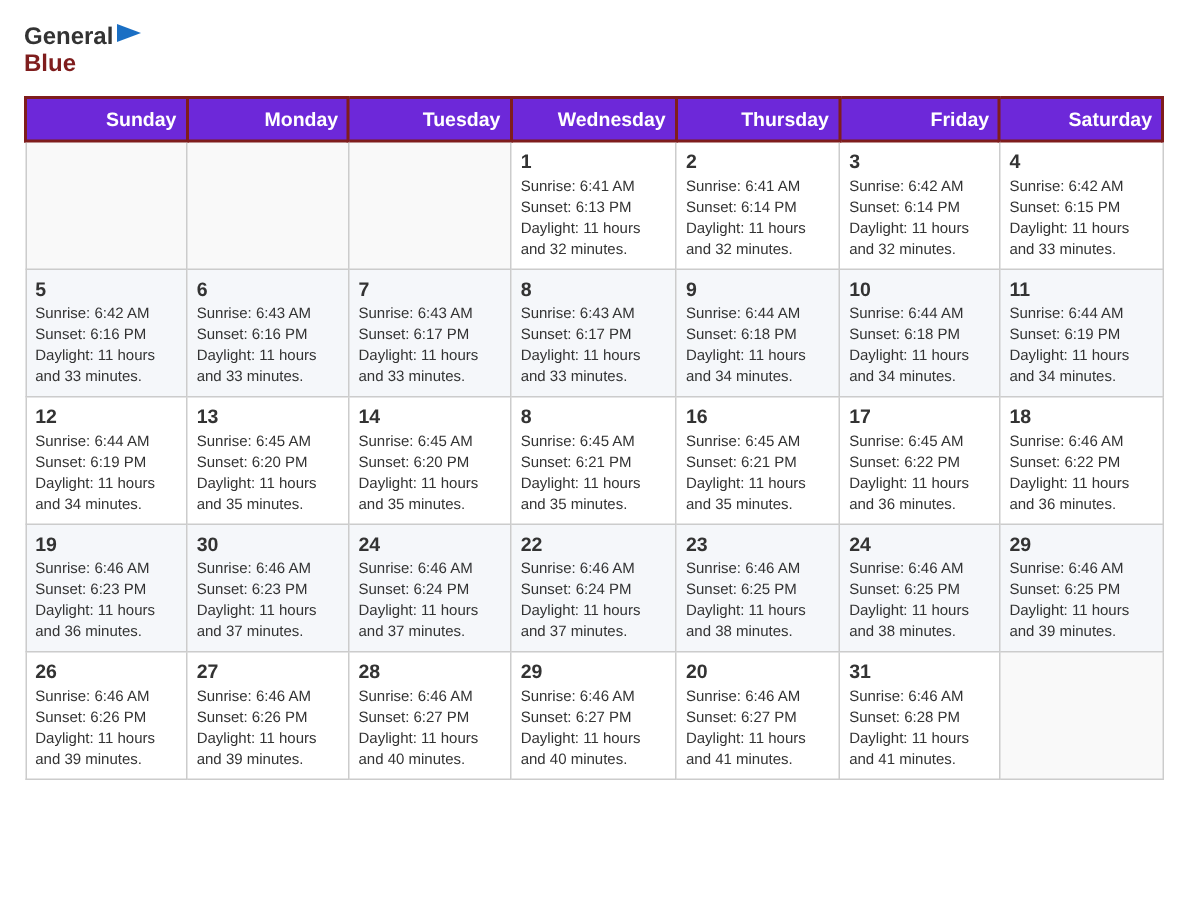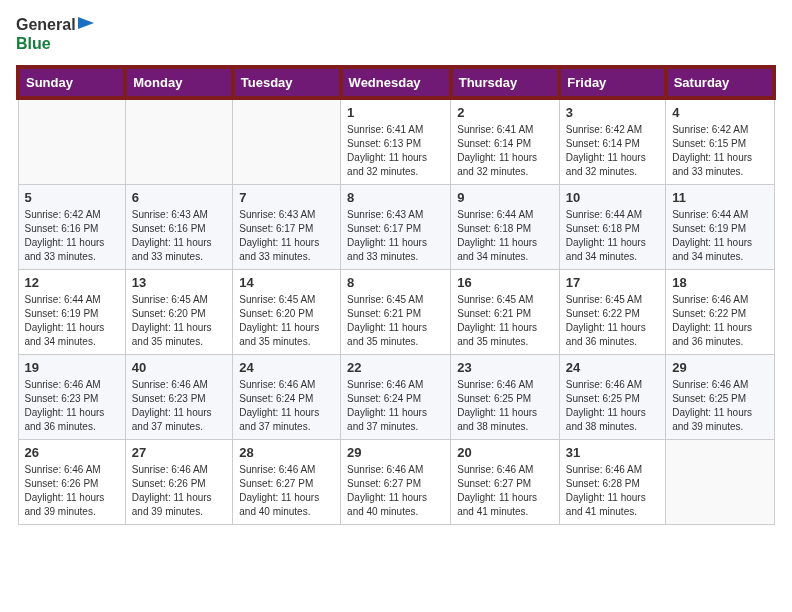--- a/index.html
+++ b/index.html
@@ -32,27 +32,27 @@
     .location-title {
       font-size: 15px;
       color: #333;
     }
     .calendar {
       width: 100%;
       border-collapse: collapse;
       border: 1px solid #ccc;
     }
     .calendar th {
-      background-color: #701a75;
+      background-color: #6d28d9;
       color: #fff;
       font-size: 13px;
       font-weight: bold;
       padding: 6px 6px;
-      text-align: left;
-      border: 4px solid #7f1d1d;
+      text-align: right;
+      border: 2px solid #7f1d1d;
     }
     .calendar td {
       vertical-align: top;
       border: 1px solid #ccc;
       padding: 5px 6px;
       width: 113px;
       min-height: 80px;
       background: #fff;
       font-size: 10px;
       color: #333;
@@ -78,21 +78,21 @@
       background: #f9f9f9 !important;
     }
   </style>
 </head>
 <body>
 
 <div class="header">
   <div class="logo">
       <div><span style="font-size:16px;font-weight:bold;color:#333;">General</span><svg width="16" height="18" viewBox="0 0 16 18" style="vertical-align:middle;margin-left:2px">
           <polygon points="0,0 16,6 0,12" fill="#1a6fc4"></polygon>
-        </svg><br><span style="font-size:16px;font-weight:bold;color:#15803d;">Blue</span></div>
+        </svg><br><span style="font-size:16px;font-weight:bold;color:#7f1d1d;">Blue</span></div>
     </div>
   <div class="title-block">
     <div class="month-title"></div>
     <div class="location-title"></div>
   </div>
 </div>
 
 <table class="calendar">
   <thead>
     <tr>
@@ -224,21 +224,21 @@
         </td>
       </tr>
       <tr>
         <td>
           <span class="day-number">19</span>
           <div class="day-info" style="white-space: pre-line;">Sunrise: 6:46 AM
 Sunset: 6:23 PM
 Daylight: 11 hours and 36 minutes.</div>
         </td>
         <td>
-          <span class="day-number">40</span>
+          <span class="day-number">30</span>
           <div class="day-info" style="white-space: pre-line;">Sunrise: 6:46 AM
 Sunset: 6:23 PM
 Daylight: 11 hours and 37 minutes.</div>
         </td>
         <td>
           <span class="day-number">24</span>
           <div class="day-info" style="white-space: pre-line;">Sunrise: 6:46 AM
 Sunset: 6:24 PM
 Daylight: 11 hours and 37 minutes.</div>
         </td>

